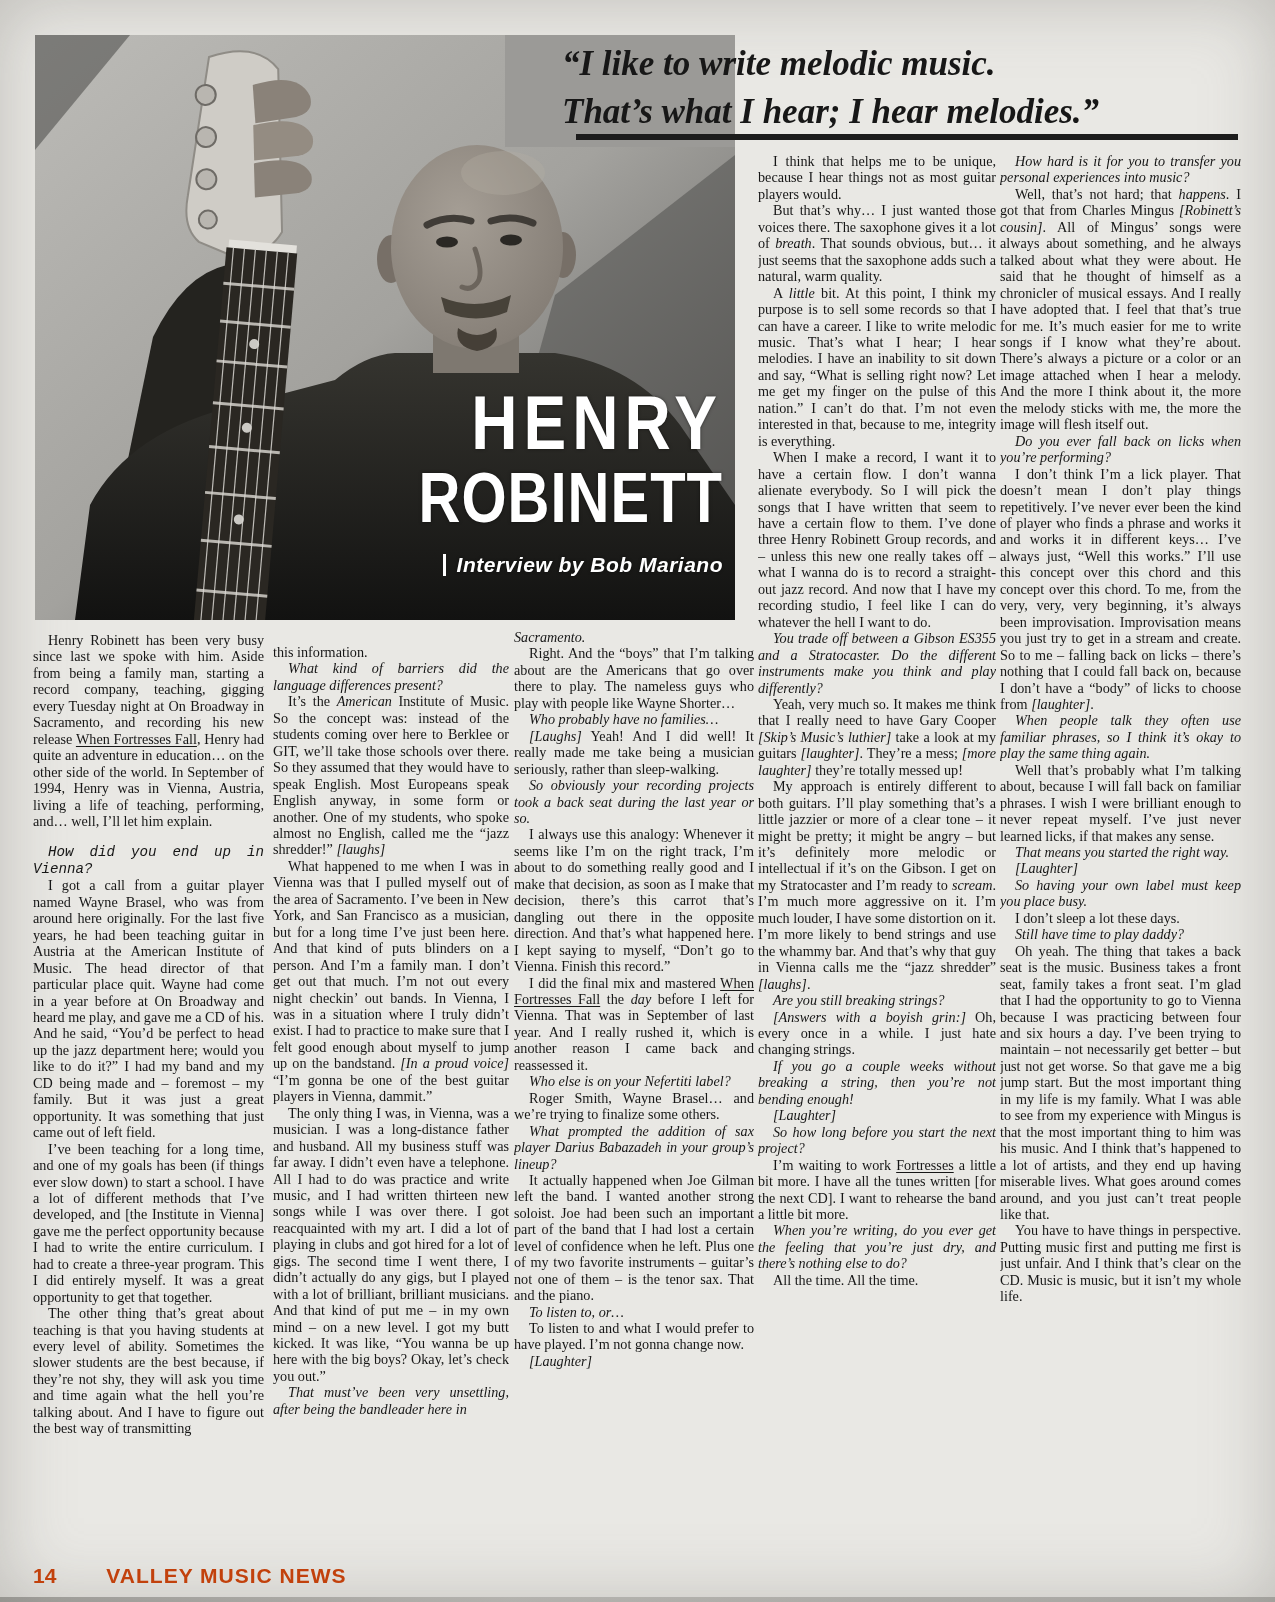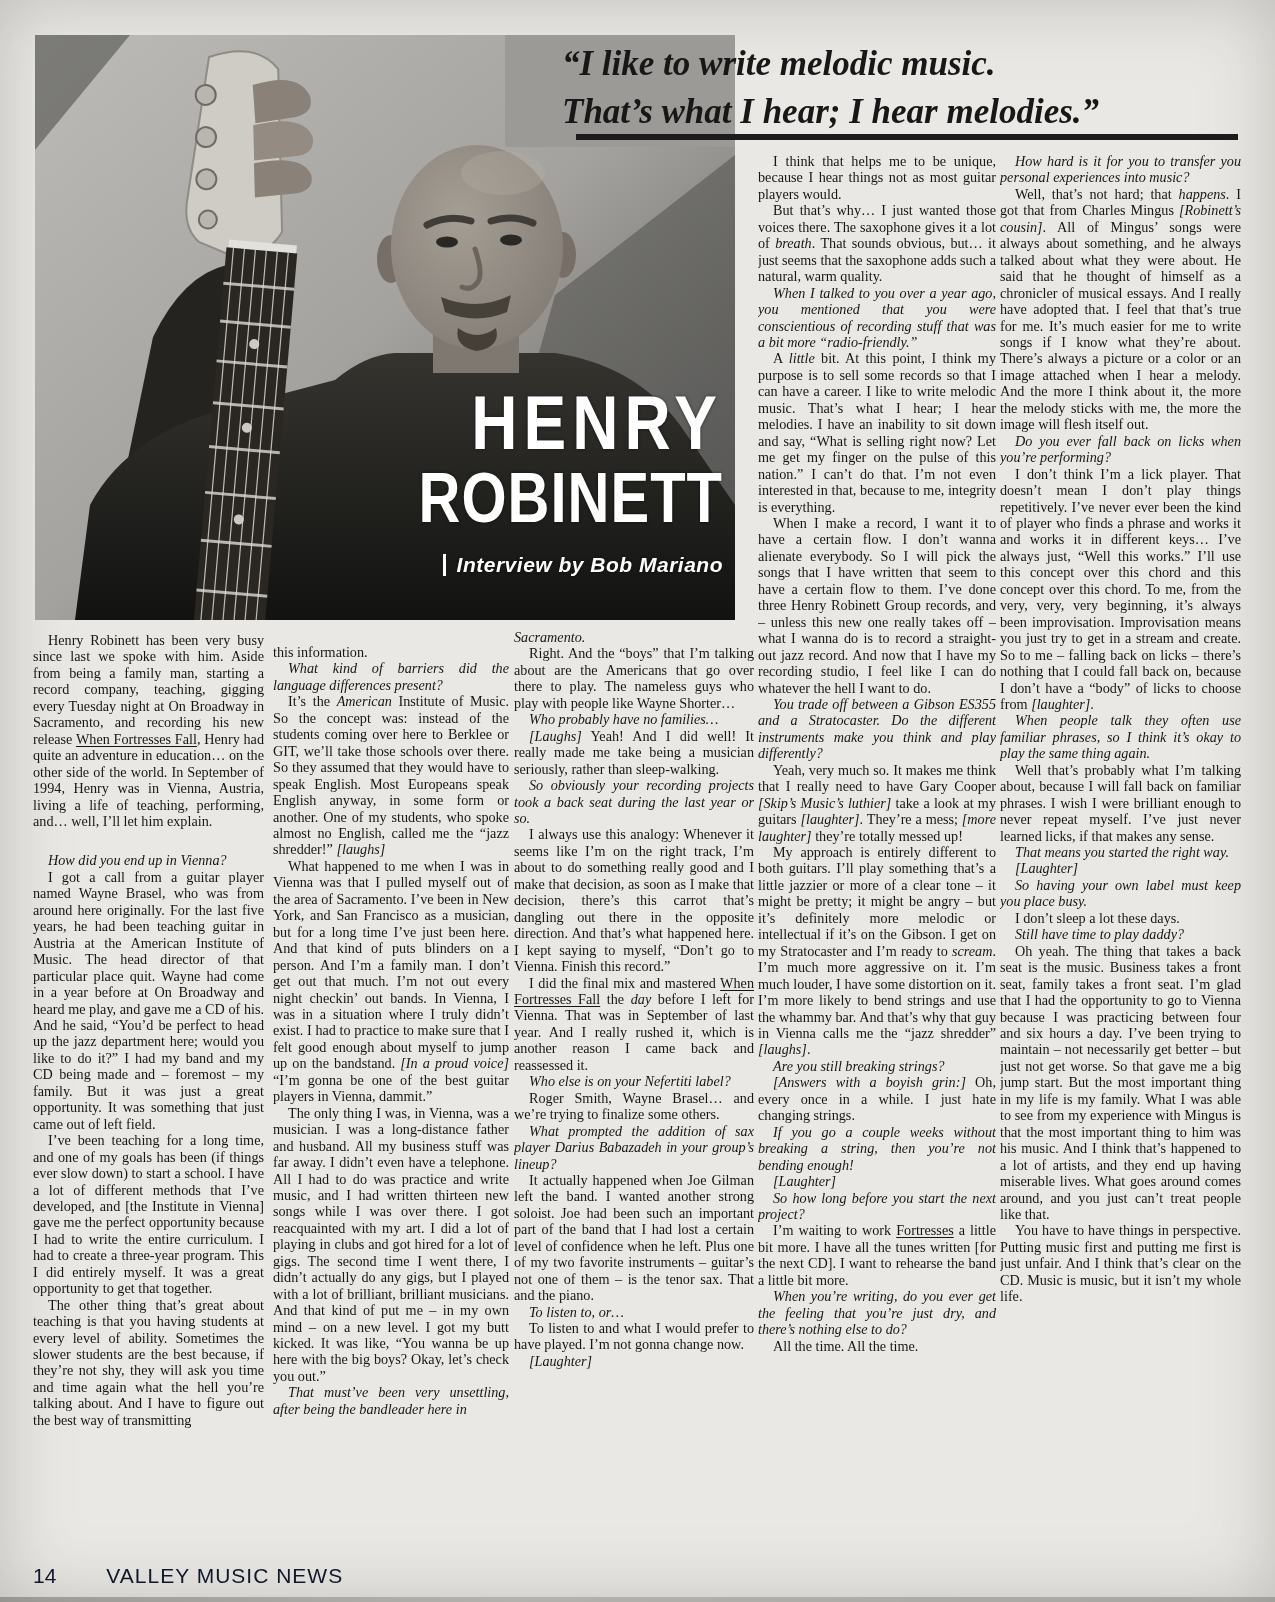--- a/index.html
+++ b/index.html
@@ -22,31 +22,31 @@
   
   .quote{position:absolute;left:562px;top:40px;width:660px;font-style:italic;font-weight:bold;
         font-size:35px;line-height:48px;color:#171717;}
   .quote-rule{position:absolute;left:576px;top:134px;width:662px;height:6px;background:#1c1c1c;}
 
   
   .col{position:absolute;text-align:justify;font-size:14.2px;line-height:16.45px;color:#161616;overflow:hidden;}
   .col p{margin:0;text-indent:15px;}
   .col p.cont,.col p.contq{text-indent:0;}
   .col p.question,.col p.contq{font-style:italic;}
-  .col p.gap{margin-top:23px;}
+  .col p.gap{margin-top:15px;font-family:Liberation Mono, monospace;}
   .col u{text-underline-offset:2px;}
   #c1{left:33px;top:632px;width:231px;height:934px;}
   #c2{left:273px;top:644px;width:236px;height:934px;}
   #c3{left:514px;top:629px;width:240px;height:940px;}
   #c4{left:758px;top:153px;width:238px;height:1432px;}
   #c5{left:1000px;top:153px;width:241px;height:1432px;}
 
   
   .footer{position:absolute;left:33px;top:1564px;font-family:"Liberation Sans",sans-serif;
-        font-weight:normal;font-size:21px;color:#0f172a;}
+        font-weight:bold;font-size:21px;color:#c2410c;}
   .pub{margin-left:50px;letter-spacing:1px;}
 </style>
 </head>
 <body>
 
 <div class="page">
 
   <div class="photo">
     <svg viewBox="0 0 700 585" width="700" height="585">
       <defs>
@@ -163,21 +163,20 @@
       <p class="body">Roger Smith, Wayne Brasel… and we’re trying to finalize some others.</p>
       <p class="question">What prompted the addition of sax player Darius Babazadeh in your group’s lineup?</p>
       <p class="body">It actually happened when Joe Gilman left the band. I wanted another strong soloist. Joe had been such an important part of the band that I had lost a certain level of confidence when he left. Plus one of my two favorite instruments – guitar’s not one of them – is the tenor sax. That and the piano.</p>
       <p class="question">To listen to, or…</p>
       <p class="body">To listen to and what I would prefer to have played. I’m not gonna change now.</p>
       <p class="question">[Laughter]</p>
     </div>
   <div class="col" id="c4">
       <p class="body">I think that helps me to be unique, because I hear things not as most guitar players would.</p>
       <p class="body">But that’s why… I just wanted those voices there. The saxophone gives it a lot of <i>breath</i>. That sounds obvious, but… it just seems that the saxophone adds such a natural, warm quality.</p>
-      <p class="question">When I talked to you over a year ago, you mentioned that you were conscientious of recording stuff that was a bit more “radio-friendly.”</p>
       <p class="body">A <i>little</i> bit. At this point, I think my purpose is to sell some records so that I can have a career. I like to write melodic music. That’s what I hear; I hear melodies. I have an inability to sit down and say, “What is selling right now? Let me get my finger on the pulse of this nation.” I can’t do that. I’m not even interested in that, because to me, integrity is everything.</p>
       <p class="body">When I make a record, I want it to have a certain flow. I don’t wanna alienate everybody. So I will pick the songs that I have written that seem to have a certain flow to them. I’ve done three Henry Robinett Group records, and – unless this new one really takes off – what I wanna do is to record a straight-out jazz record. And now that I have my recording studio, I feel like I can do whatever the hell I want to do.</p>
       <p class="question">You trade off between a Gibson ES355 and a Stratocaster. Do the different instruments make you think and play differently?</p>
       <p class="body">Yeah, very much so. It makes me think that I really need to have Gary Cooper <i>[Skip’s Music’s luthier]</i> take a look at my guitars <i>[laughter]</i>. They’re a mess; <i>[more laughter]</i> they’re totally messed up!</p>
       <p class="body">My approach is entirely different to both guitars. I’ll play something that’s a little jazzier or more of a clear tone – it might be pretty; it might be angry – but it’s definitely more melodic or intellectual if it’s on the Gibson. I get on my Stratocaster and I’m ready to <i>scream</i>. I’m much more aggressive on it. I’m much louder, I have some distortion on it. I’m more likely to bend strings and use the whammy bar. And that’s why that guy in Vienna calls me the “jazz shredder” <i>[laughs]</i>.</p>
       <p class="question">Are you still breaking strings?</p>
       <p class="body"><i>[Answers with a boyish grin:]</i> Oh, every once in a while. I just hate changing strings.</p>
       <p class="question">If you go a couple weeks without breaking a string, then you’re not bending enough!</p>
       <p class="question">[Laughter]</p>
       <p class="question">So how long before you start the next project?</p>

